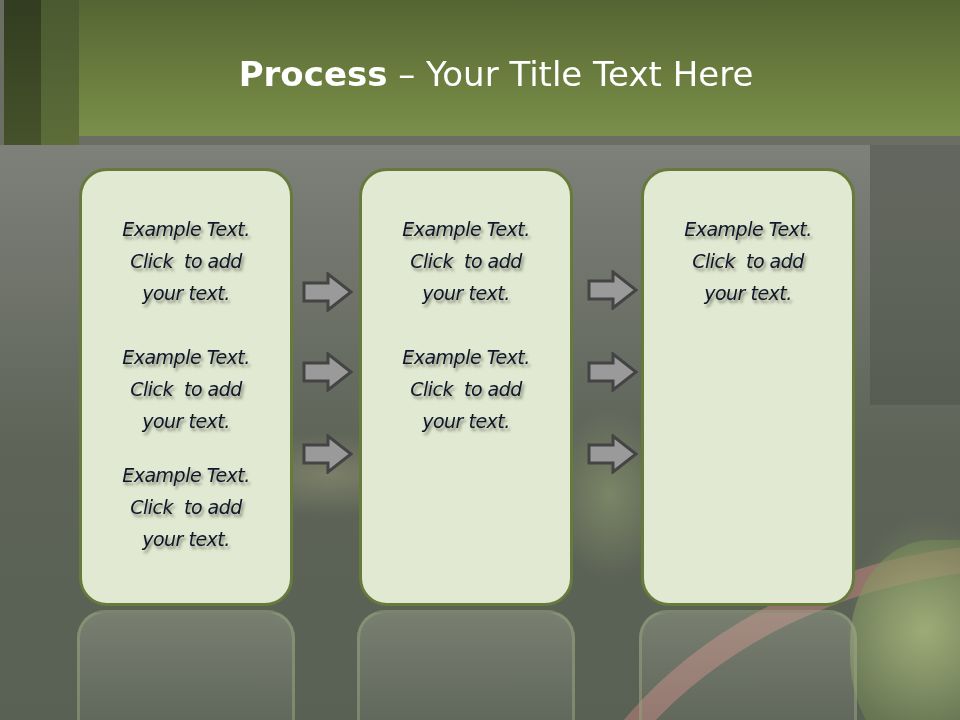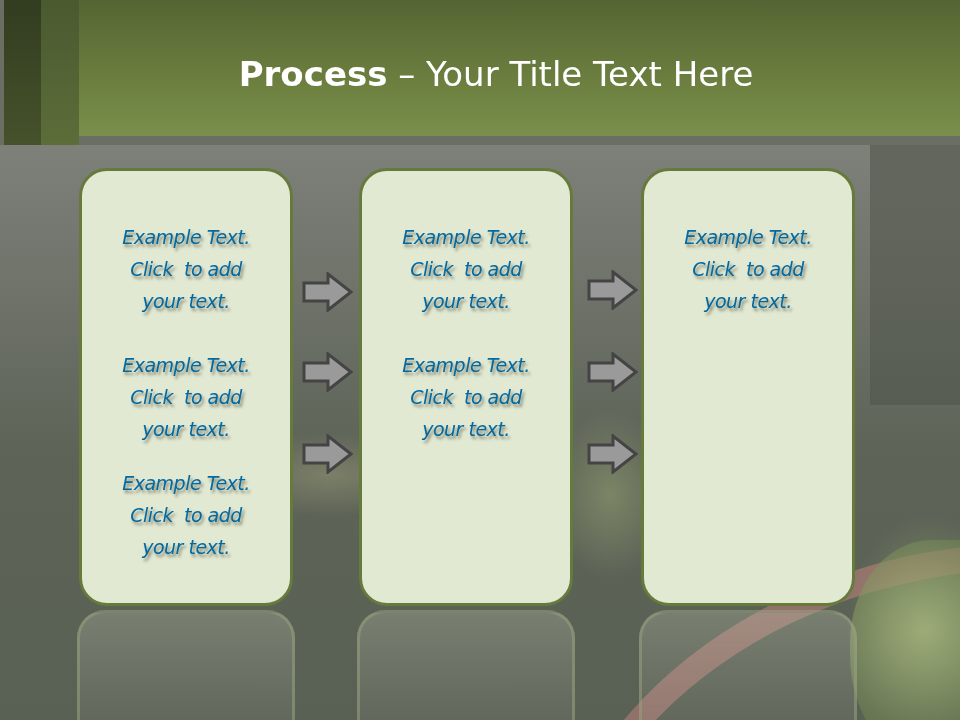--- a/index.html
+++ b/index.html
@@ -58,23 +58,23 @@
       position: absolute; top: 610px; width: 218px; height: 140px;
       border: 3px solid rgba(150,160,125,0.55);
       border-bottom: none;
       border-radius: 28px 28px 0 0;
       background: linear-gradient(180deg, rgba(226,233,211,0.22), rgba(226,233,211,0.02));
       box-sizing: border-box;
     }
     .item {
       font-family: "DejaVu Sans", "Liberation Sans", sans-serif;
       font-style: italic; font-size: 19px; line-height: 32px;
-      color: #0369a1;
+      color: #0f172a;
       text-shadow: 2px 3px 3px rgba(60,60,40,0.55);
-      margin: 8px; padding: 0;
+      margin: 0; padding: 0;
       letter-spacing: -0.5px;
     }
     .item div { white-space: pre; }
     .items { position: absolute; left: 0; right: 0; top: 42px; }
     .item + .item { margin-top: 32px; }
     .arrow { position: absolute; width: 52px; height: 40px; }
   </style>
 </head>
 <body>
 

